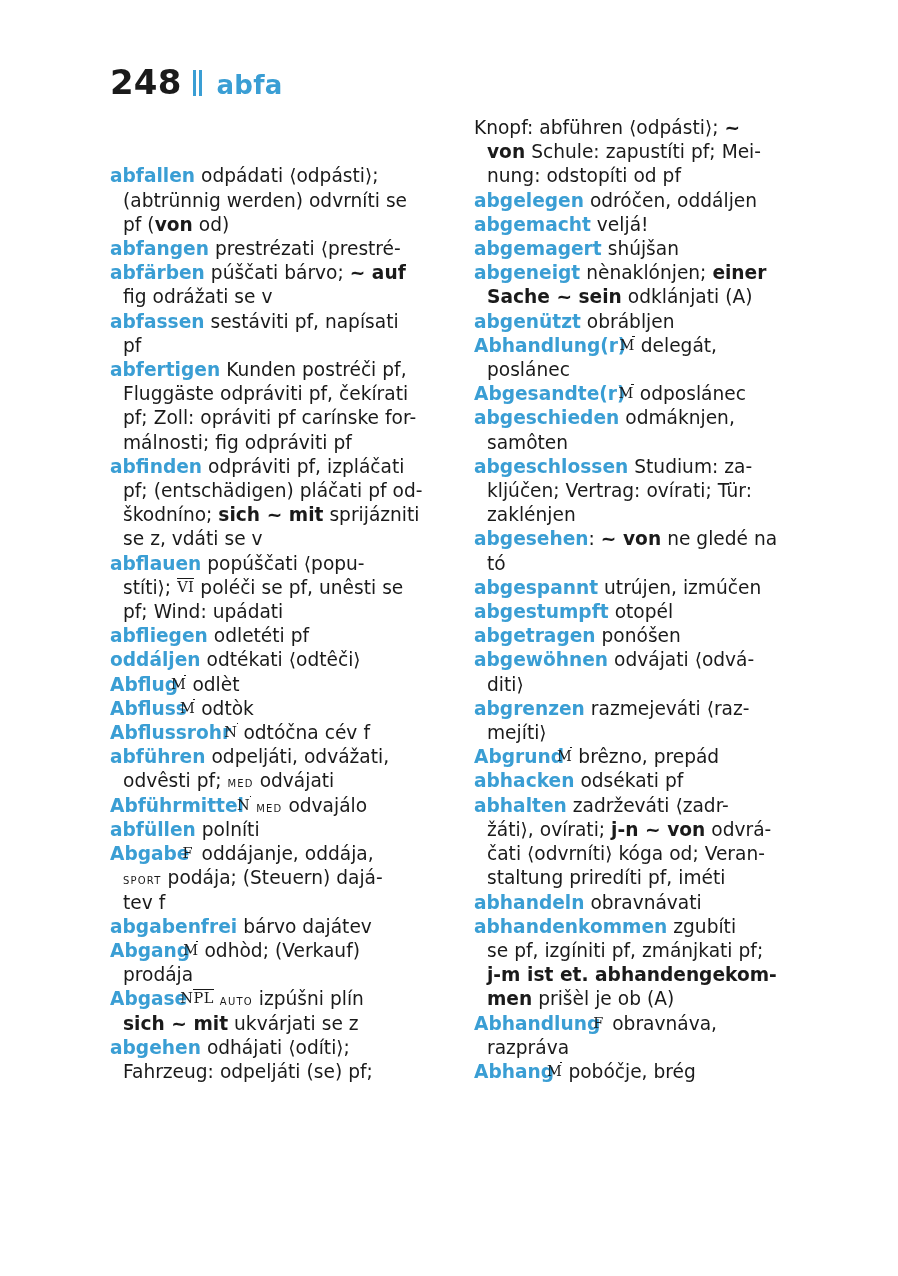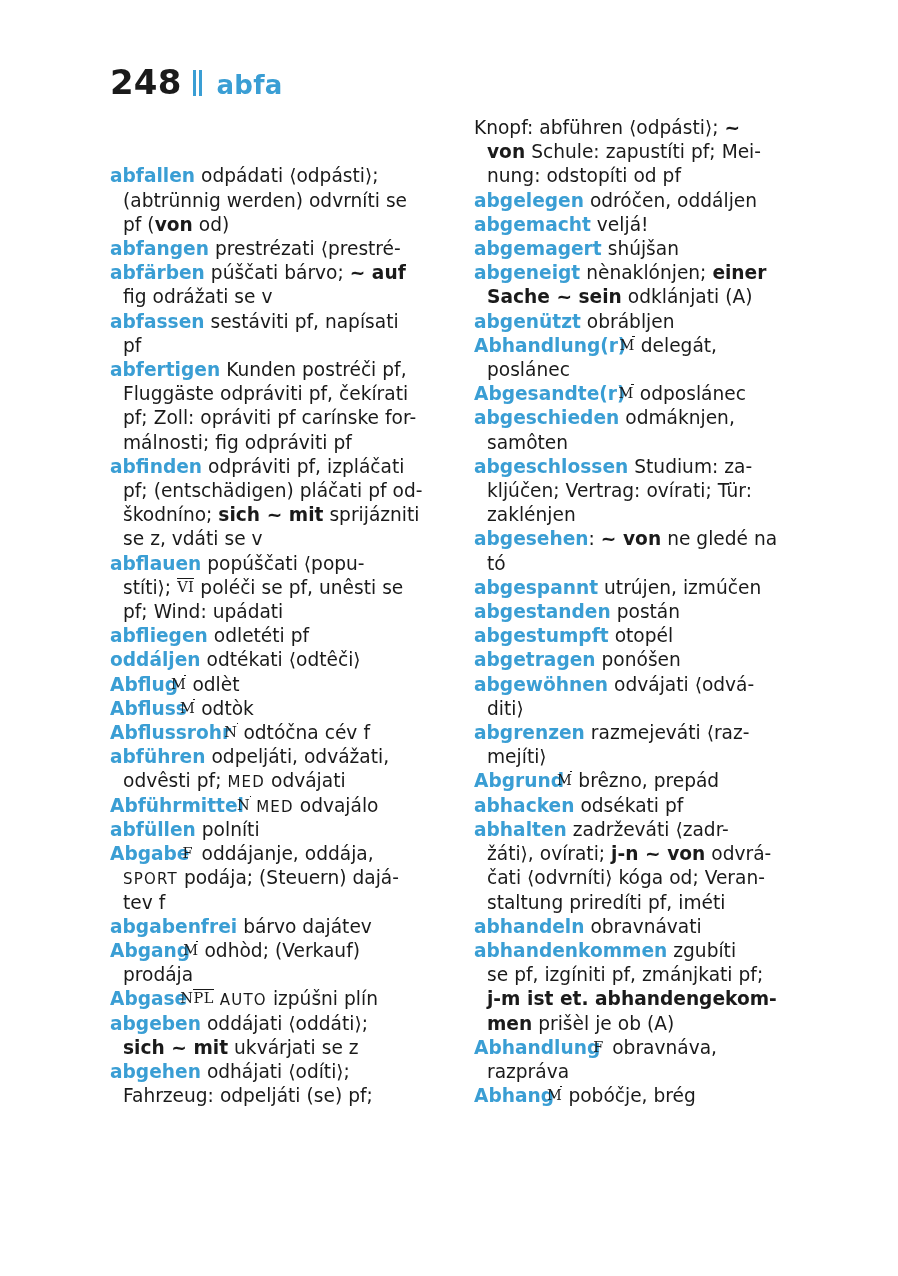--- a/index.html
+++ b/index.html
@@ -104,21 +104,21 @@
     font-size: 14.5px;
     font-family: "DejaVu Serif", serif;
     border-top: 1.4px solid #1a1a1a;
     line-height: 1;
     padding-top: 1px;
     position: relative;
     top: -2px;
     letter-spacing: 0.5px;
   }
   .sc {
-    font-size: 15px;
+    font-size: 10px;
     letter-spacing: 1.2px;
   }
 </style>
 </head>
 <body>
 
 <div class="page">
 
   <div class="pagehead">
     <span class="folio">248</span>
@@ -156,21 +156,20 @@
         <div class="entry cont nojust"><span>odvêsti </span><span class="it">pf</span><span>; </span><span class="sc">MED</span><span> odvájati</span></div>
         <div class="entry nojust"><span class="hw">Abführmittel</span><span> </span><span class="gen">N</span><span> </span><span class="sc">MED</span><span> odvajálo</span></div>
         <div class="entry nojust"><span class="hw">abfüllen</span><span> polníti</span></div>
         <div class="entry"><span class="hw">Abgabe</span><span> </span><span class="gen">F</span><span> oddájanje, oddája,</span></div>
         <div class="entry cont"><span class="sc">SPORT</span><span> podája; </span><span class="it">(Steuern)</span><span> dajá-</span></div>
         <div class="entry cont nojust"><span>tev </span><span class="it">f</span></div>
         <div class="entry nojust"><span class="hw">abgabenfrei</span><span> bárvo dajátev</span></div>
         <div class="entry"><span class="hw">Abgang</span><span> </span><span class="gen">M</span><span> odhòd; </span><span class="it">(Verkauf)</span></div>
         <div class="entry cont nojust"><span>prodája</span></div>
         <div class="entry nojust"><span class="hw">Abgase</span><span> </span><span class="gen">NPL</span><span> </span><span class="sc">AUTO</span><span> izpúšni plín</span></div>
-        <div class="entry"><span class="hw">abgeben</span><span> oddájati ⟨oddáti⟩;</span></div>
         <div class="entry cont nojust"><span class="bold">sich ~ mit</span><span> ukvárjati se z</span></div>
         <div class="entry"><span class="hw">abgehen</span><span> odhájati ⟨odíti⟩;</span></div>
         <div class="entry cont nojust"><span class="it">Fahrzeug</span><span>: odpeljáti (se) </span><span class="it">pf</span><span>;</span></div>
       </div>
     <div class="col right" id="col-right">
         <div class="entry"><span class="it">Knopf</span><span>: abführen ⟨odpásti⟩; </span><span class="bold">~</span></div>
         <div class="entry cont"><span class="bold">von</span><span> </span><span class="it">Schule</span><span>: zapustíti </span><span class="it">pf</span><span>; </span><span class="it">Mei-</span></div>
         <div class="entry cont nojust"><span class="it">nung</span><span>: odstopíti od </span><span class="it">pf</span></div>
         <div class="entry nojust"><span class="hw">abgelegen</span><span> odróčen, oddáljen</span></div>
         <div class="entry nojust"><span class="hw">abgemacht</span><span> veljá!</span></div>
@@ -182,21 +181,20 @@
         <div class="entry cont nojust"><span>poslánec</span></div>
         <div class="entry nojust"><span class="hw">Abgesandte</span><span class="hw paren">(r)</span><span> </span><span class="gen">M</span><span> odposlánec</span></div>
         <div class="entry"><span class="hw">abgeschieden</span><span> odmáknjen,</span></div>
         <div class="entry cont nojust"><span>samôten</span></div>
         <div class="entry"><span class="hw">abgeschlossen</span><span> </span><span class="it">Studium</span><span>: za-</span></div>
         <div class="entry cont"><span>kljúčen; </span><span class="it">Vertrag</span><span>: ovírati; </span><span class="it">Tür</span><span>:</span></div>
         <div class="entry cont nojust"><span>zaklénjen</span></div>
         <div class="entry"><span class="hw">abgesehen</span><span>: </span><span class="bold">~ von</span><span> ne gledé na</span></div>
         <div class="entry cont nojust"><span>tó</span></div>
         <div class="entry nojust"><span class="hw">abgespannt</span><span> utrújen, izmúčen</span></div>
-        <div class="entry nojust"><span class="hw">abgestanden</span><span> postán</span></div>
         <div class="entry nojust"><span class="hw">abgestumpft</span><span> otopél</span></div>
         <div class="entry nojust"><span class="hw">abgetragen</span><span> ponóšen</span></div>
         <div class="entry"><span class="hw">abgewöhnen</span><span> odvájati ⟨odvá-</span></div>
         <div class="entry cont nojust"><span>diti⟩</span></div>
         <div class="entry"><span class="hw">abgrenzen</span><span> razmejeváti ⟨raz-</span></div>
         <div class="entry cont nojust"><span>mejíti⟩</span></div>
         <div class="entry nojust"><span class="hw">Abgrund</span><span> </span><span class="gen">M</span><span> brêzno, prepád</span></div>
         <div class="entry nojust"><span class="hw">abhacken</span><span> odsékati </span><span class="it">pf</span></div>
         <div class="entry"><span class="hw">abhalten</span><span> zadrževáti ⟨zadr-</span></div>
         <div class="entry cont"><span>žáti⟩, ovírati; </span><span class="bold">j-n ~ von</span><span> odvrá-</span></div>

